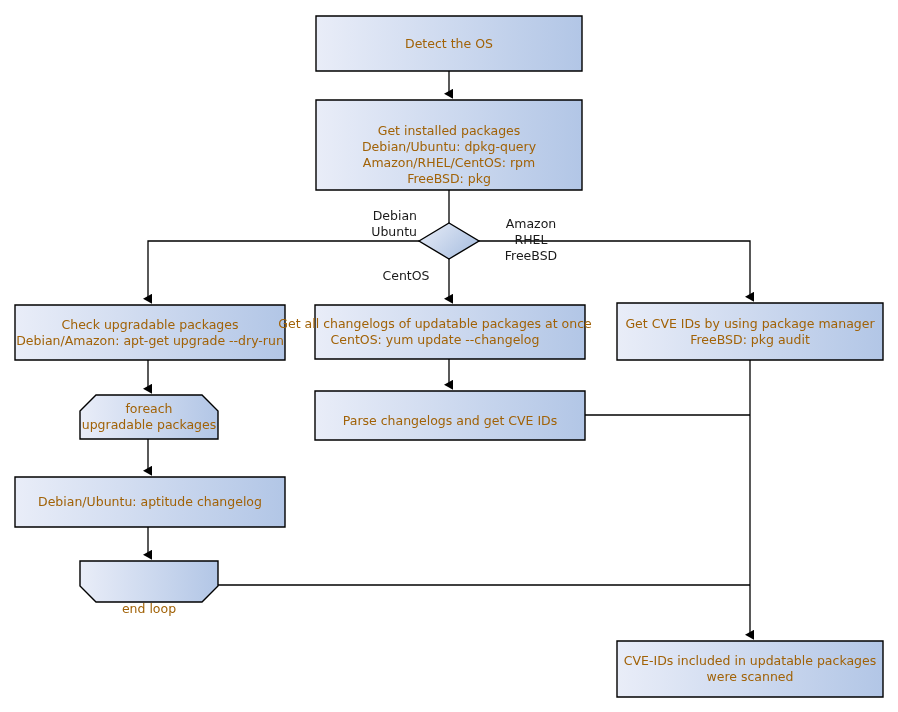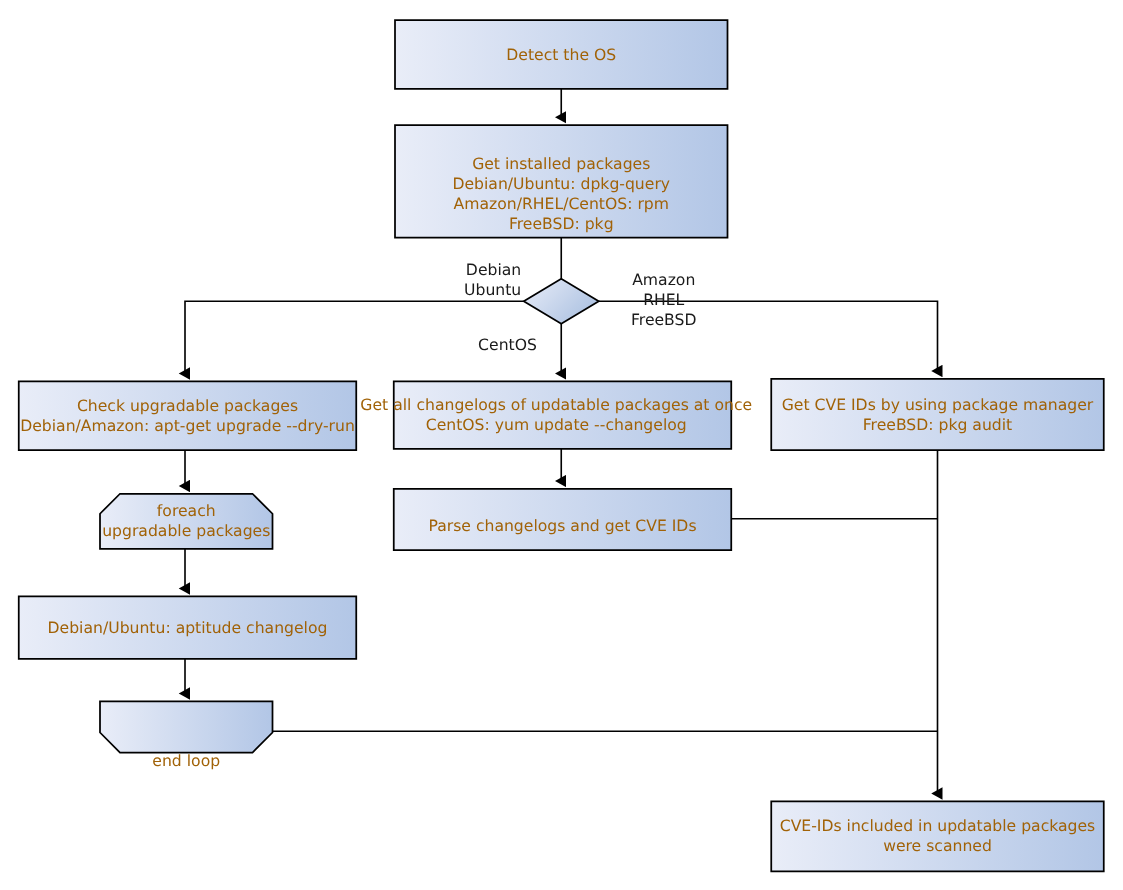--- a/index.html
+++ b/index.html
@@ -103,21 +103,21 @@
       <div class="node-label" style="left: 276px; top: 112px; width: 346px; height: 86px;">
         <span>Get installed packages</span>
         <span>Debian/Ubuntu: dpkg-query</span>
         <span>Amazon/RHEL/CentOS: rpm</span>
         <span>FreeBSD: pkg</span>
       </div>
       <div class="node-label" style="left: -25px; top: 305px; width: 350px; height: 55px;">
         <span>Check upgradable packages</span>
         <span>Debian/Amazon: apt-get upgrade --dry-run</span>
       </div>
-      <div class="node-label" style="left: 270px; top: 305px; width: 350px; height: 54px;">
+      <div class="node-label" style="left: 260px; top: 305px; width: 350px; height: 54px;">
         <span>Get all changelogs of updatable packages at once</span>
         <span>CentOS: yum update --changelog</span>
       </div>
       <div class="node-label" style="left: 577px; top: 303px; width: 346px; height: 57px;">
         <span>Get CVE IDs by using package manager</span>
         <span>FreeBSD: pkg audit</span>
       </div>
       <div class="node-label" style="left: 40px; top: 395px; width: 218px; height: 44px;">
         <span>foreach</span>
         <span>upgradable  packages</span>

